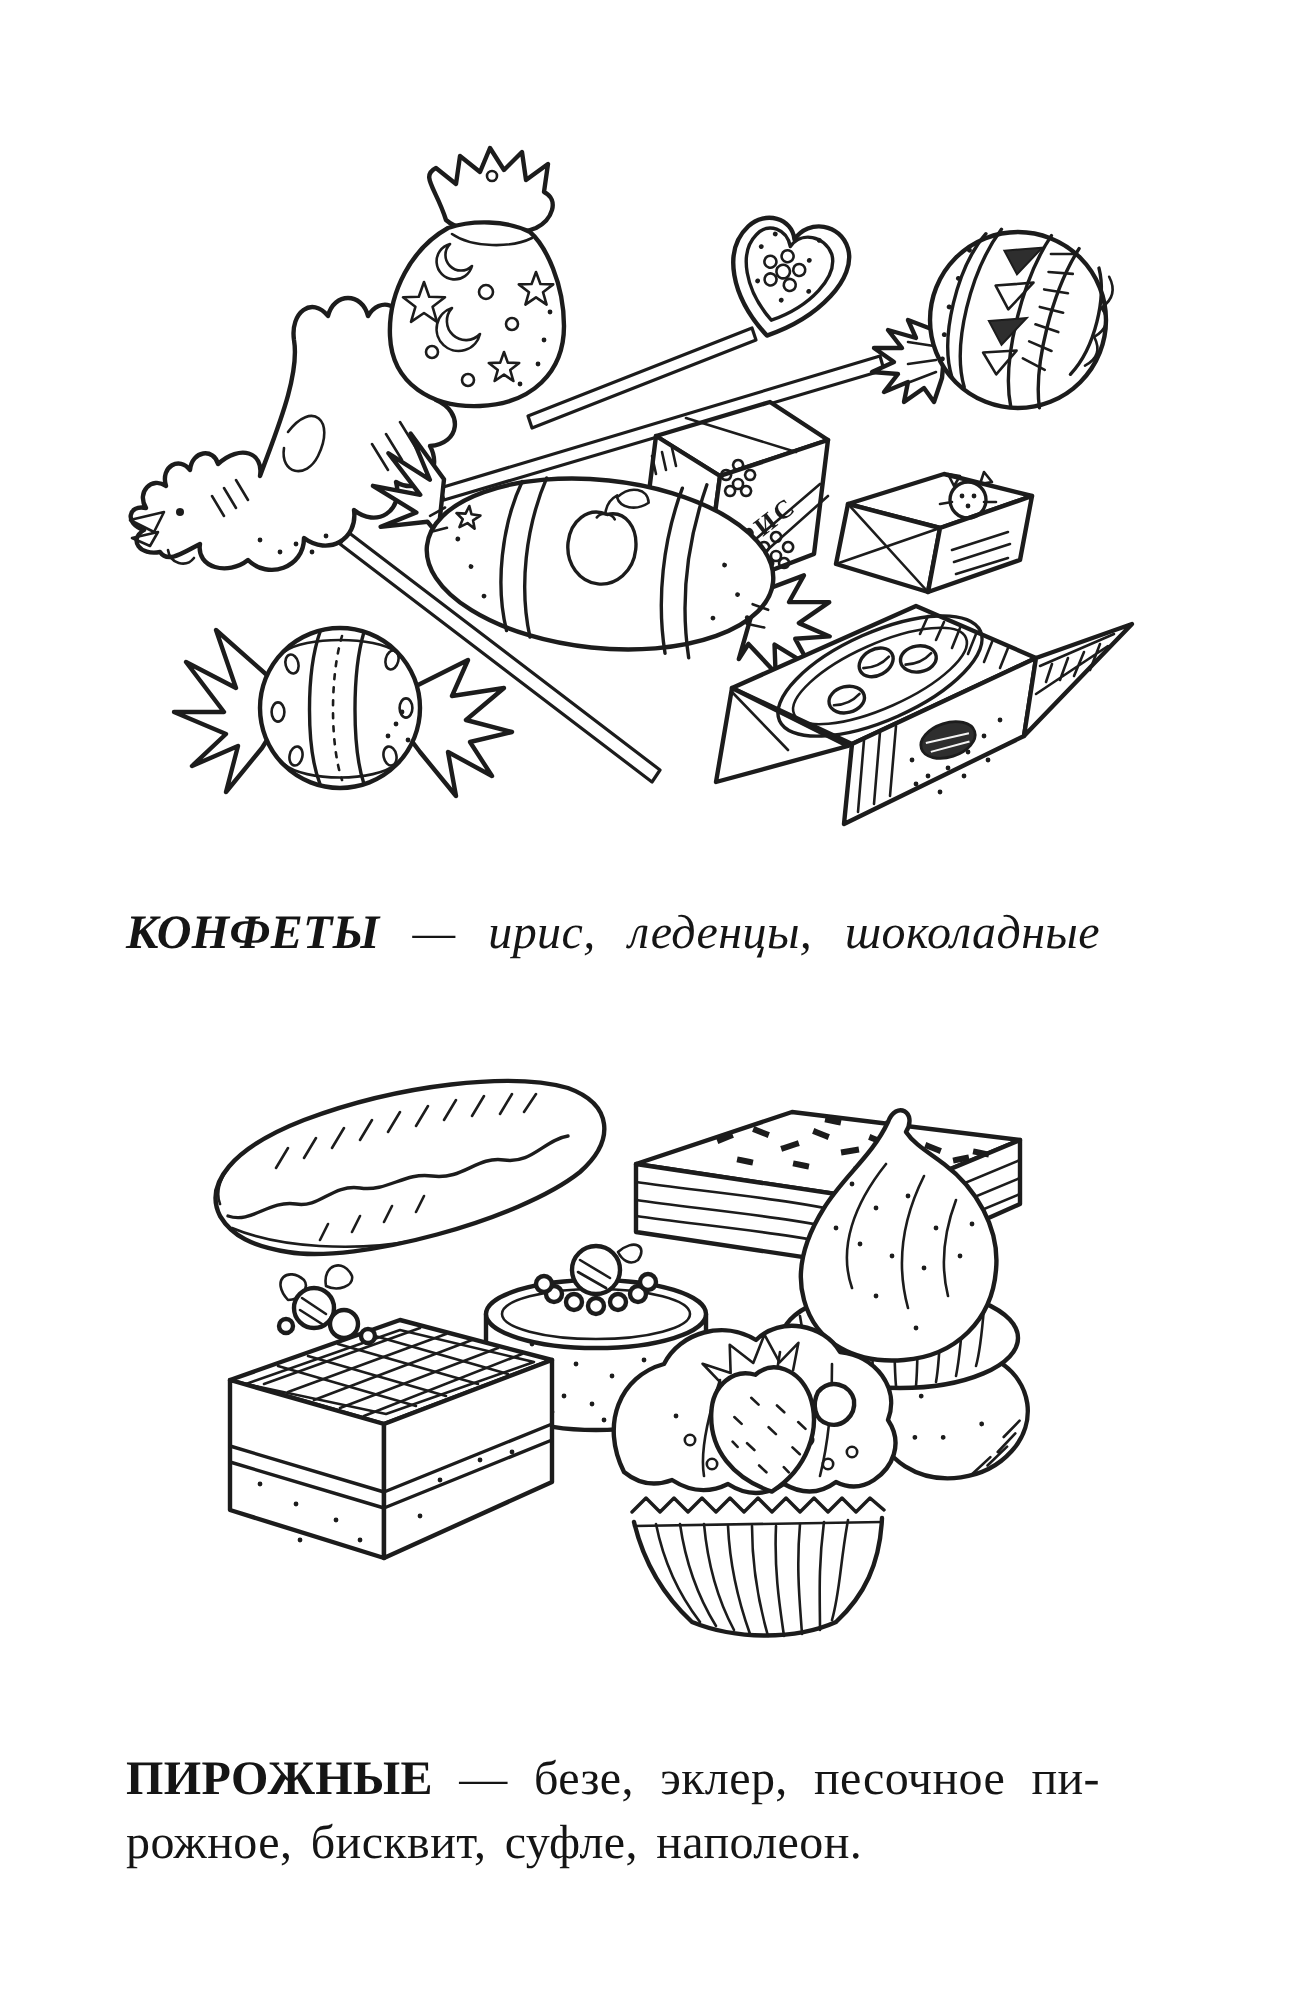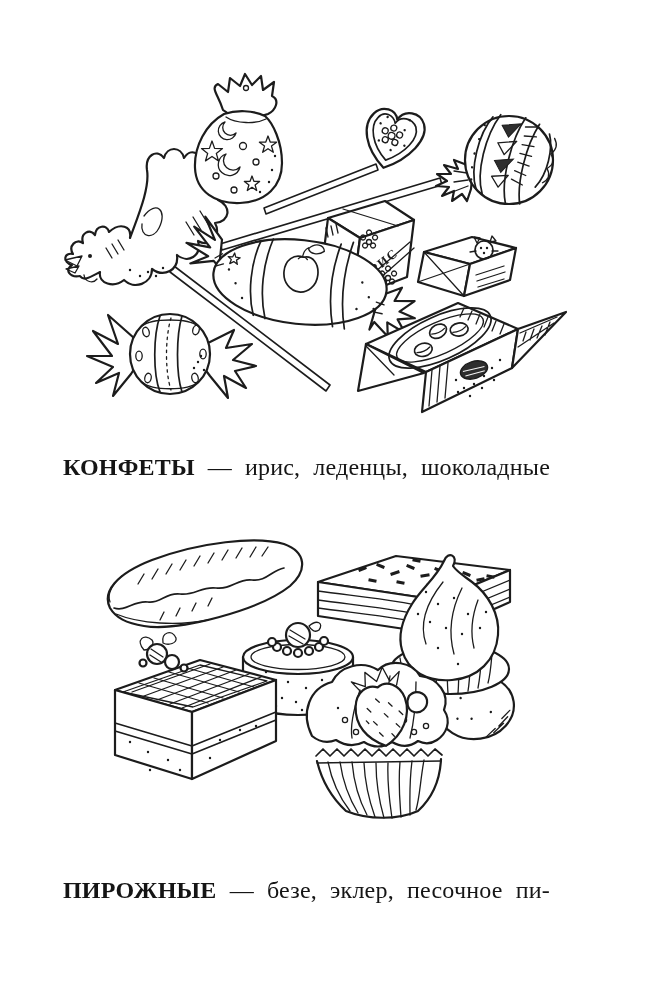--- a/index.html
+++ b/index.html
@@ -16,21 +16,21 @@
   svg .d   {fill:none;stroke:#1c1c1c;stroke-width:1.3;stroke-linejoin:round;stroke-linecap:round;}
   svg .d2  {fill:none;stroke:#1c1c1c;stroke-width:1.7;stroke-linejoin:round;stroke-linecap:round;}
   svg .stip{fill:none;stroke:#1c1c1c;stroke-width:2.4;stroke-linecap:round;}
   svg .stick{fill:#ffffff;stroke:#1c1c1c;stroke-width:1.6;stroke-linejoin:round;}
   svg .ink {fill:#2e2e2e;stroke:#1c1c1c;stroke-width:1;}
   svg .crumb{fill:none;stroke:#1c1c1c;stroke-width:3;stroke-linecap:square;}
   .iris-text{font-family:"Liberation Serif",serif;font-weight:700;font-size:13px;fill:#1c1c1c;letter-spacing:1.5px;}
 
   .caption{position:absolute;left:63px;width:487px;margin:0;
            font-size:24px;line-height:32px;word-spacing:3px;letter-spacing:.2px;}
-  .cap1{top:451px;}
+  .cap1{top:451px;font-style:italic;}
   .cap2{top:874px;}
   .cap-line{display:block;}
   .jline{text-align:justify;text-align-last:justify;}
   .term{font-weight:700;}
   .page-number{position:absolute;top:905px;left:63px;width:487px;text-align:center;
                font-size:25px;letter-spacing:1px;}
 </style>
 </head>
 <body>
 
@@ -352,16 +352,17 @@
                            M292,232 C294,254 300,272 307,285 M304,233 C305,255 310,273 315,287
                            M316,233 C316,256 320,274 324,288 M328,233 C327,256 330,274 332,288
                            M340,232 C338,255 340,272 341,287 M352,231 C349,254 350,270 350,285
                            M364,230 C360,252 360,266 356,280"></path>
       </g>
     </svg>
   </figure>
 
   <p class="caption cap2">
     <span class="cap-line jline"><b class="term">ПИРОЖНЫЕ</b> <span>— безе, эклер, песочное пи-</span></span>
+    <span class="cap-line">рожное, бисквит, суфле, наполеон.</span>
   </p>
 
 
 </div>
 
 </body></html>

